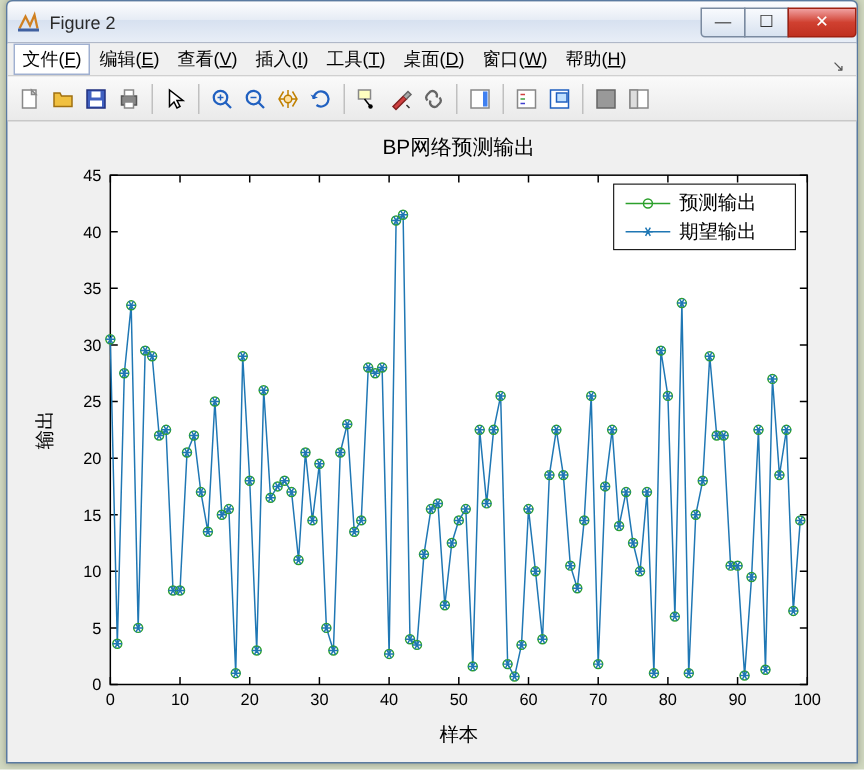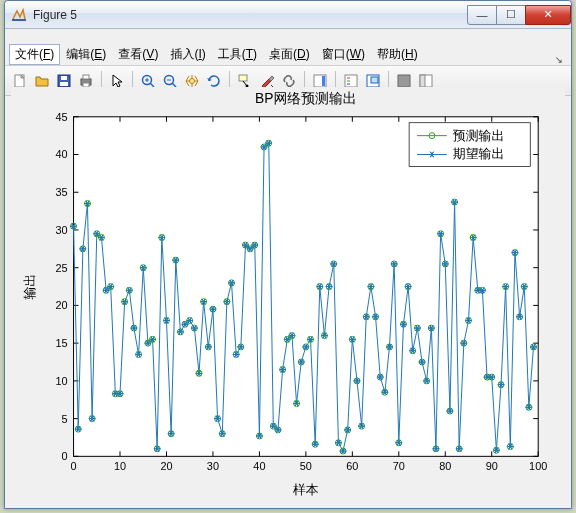--- a/index.html
+++ b/index.html
@@ -5,21 +5,21 @@
   * { box-sizing: border-box; margin: 0; padding: 0; }
   body { font-family: "Microsoft YaHei", Arial, sans-serif; background: #d0d8c0; width: 576px; height: 513px; overflow: hidden; }
   .window { position: absolute; left: 4px; top: 0; width: 568px; height: 509px; background: #f0f0f0; border: 1px solid #5a7aa0; border-radius: 4px 4px 0 0; box-shadow: 0 0 5px rgba(0,0,0,0.3); }
   .titlebar { height: 28px; background: linear-gradient(#fdfdfe, #e6ecf5 45%, #d7e1f0 46%, #e8eef7); display: flex; align-items: center; border-bottom: 1px solid #b0b8c8; border-radius: 4px 4px 0 0; }
   .titlebar .app-icon { width: 16px; height: 16px; margin: 0 6px; display: inline-block; }
   .titlebar .title { font-size: 12px; color: #2a2a2a; flex: 1; }
   .win-btns { display: flex; height: 20px; margin-right: 0; }
   .win-btn { width: 30px; height: 20px; border: 1px solid #7a8aa0; background: linear-gradient(#f8fafd,#d8e2f0); display: flex; align-items: center; justify-content: center; font-size: 11px; color: #333; margin-left: -1px; }
   .win-btn.min { border-radius: 0 0 0 3px; }
   .win-btn.close { width: 46px; background: linear-gradient(#f0a0a0,#d04030,#c03020); color: #fff; border-color: #a02010; border-radius: 0 0 3px 0; }
-  .menubar { height: 22px; background: #f0f0f0; border-bottom: 1px solid #d0d0d0; display: flex; align-items: flex-end; padding: 0 4px; font-size: 12px; margin-top: 15px; }
+  .menubar { height: 22px; background: #f0f0f0; border-bottom: 1px solid #d0d0d0; display: flex; align-items: flex-end; padding: 0 4px; font-size: 12px; }
   .menu-item { padding: 2px 6px; cursor: default; }
   .menu-item.active { border: 1px solid #a0b0d0; background: #fff; padding: 1px 5px; }
   .menu-item u { text-decoration: underline; }
   .menu-arrow { margin-left: auto; padding: 0 4px; font-size: 10px; color: #555; }
   .toolbar { height: 30px; background: linear-gradient(#fafafa,#eaeaea); border-bottom: 1px solid #c8c8c8; display: flex; align-items: center; padding: 0 4px; gap: 0; }
   .tb-btn { width: 22px; height: 22px; display: flex; align-items: center; justify-content: center; border: 1px solid transparent; border-radius: 2px; }
   .tb-sep { width: 1px; height: 20px; background: #c0c0c0; margin: 0 4px; }
   .plot-area { position: absolute; left: 6px; top: 86px; right: 6px; bottom: 6px; background: #f0f0f0; }
   svg.chart { width: 100%; height: 100%; }
   .tick { stroke: #000; stroke-width: 1; }
@@ -37,21 +37,21 @@
 
 <div class="window">
 
   <div class="titlebar">
     <span class="app-icon">
       <svg viewBox="0 0 16 16">
           <path d="M2 12 L6 4 L9 10 L12 3 L14 12" stroke="#d08020" stroke-width="1.5" fill="none"></path>
           <rect x="1" y="12" width="14" height="2" fill="#4060a0"></rect>
         </svg>
     </span>
-    <span class="title">Figure 5</span>
+    <span class="title">Figure 2</span>
     <div class="win-btns">
       <div class="win-btn min">
           <span>—</span>
         </div>
       <div class="win-btn">
           <span>☐</span>
         </div>
       <div class="win-btn close">
           <span>✕</span>
         </div>

